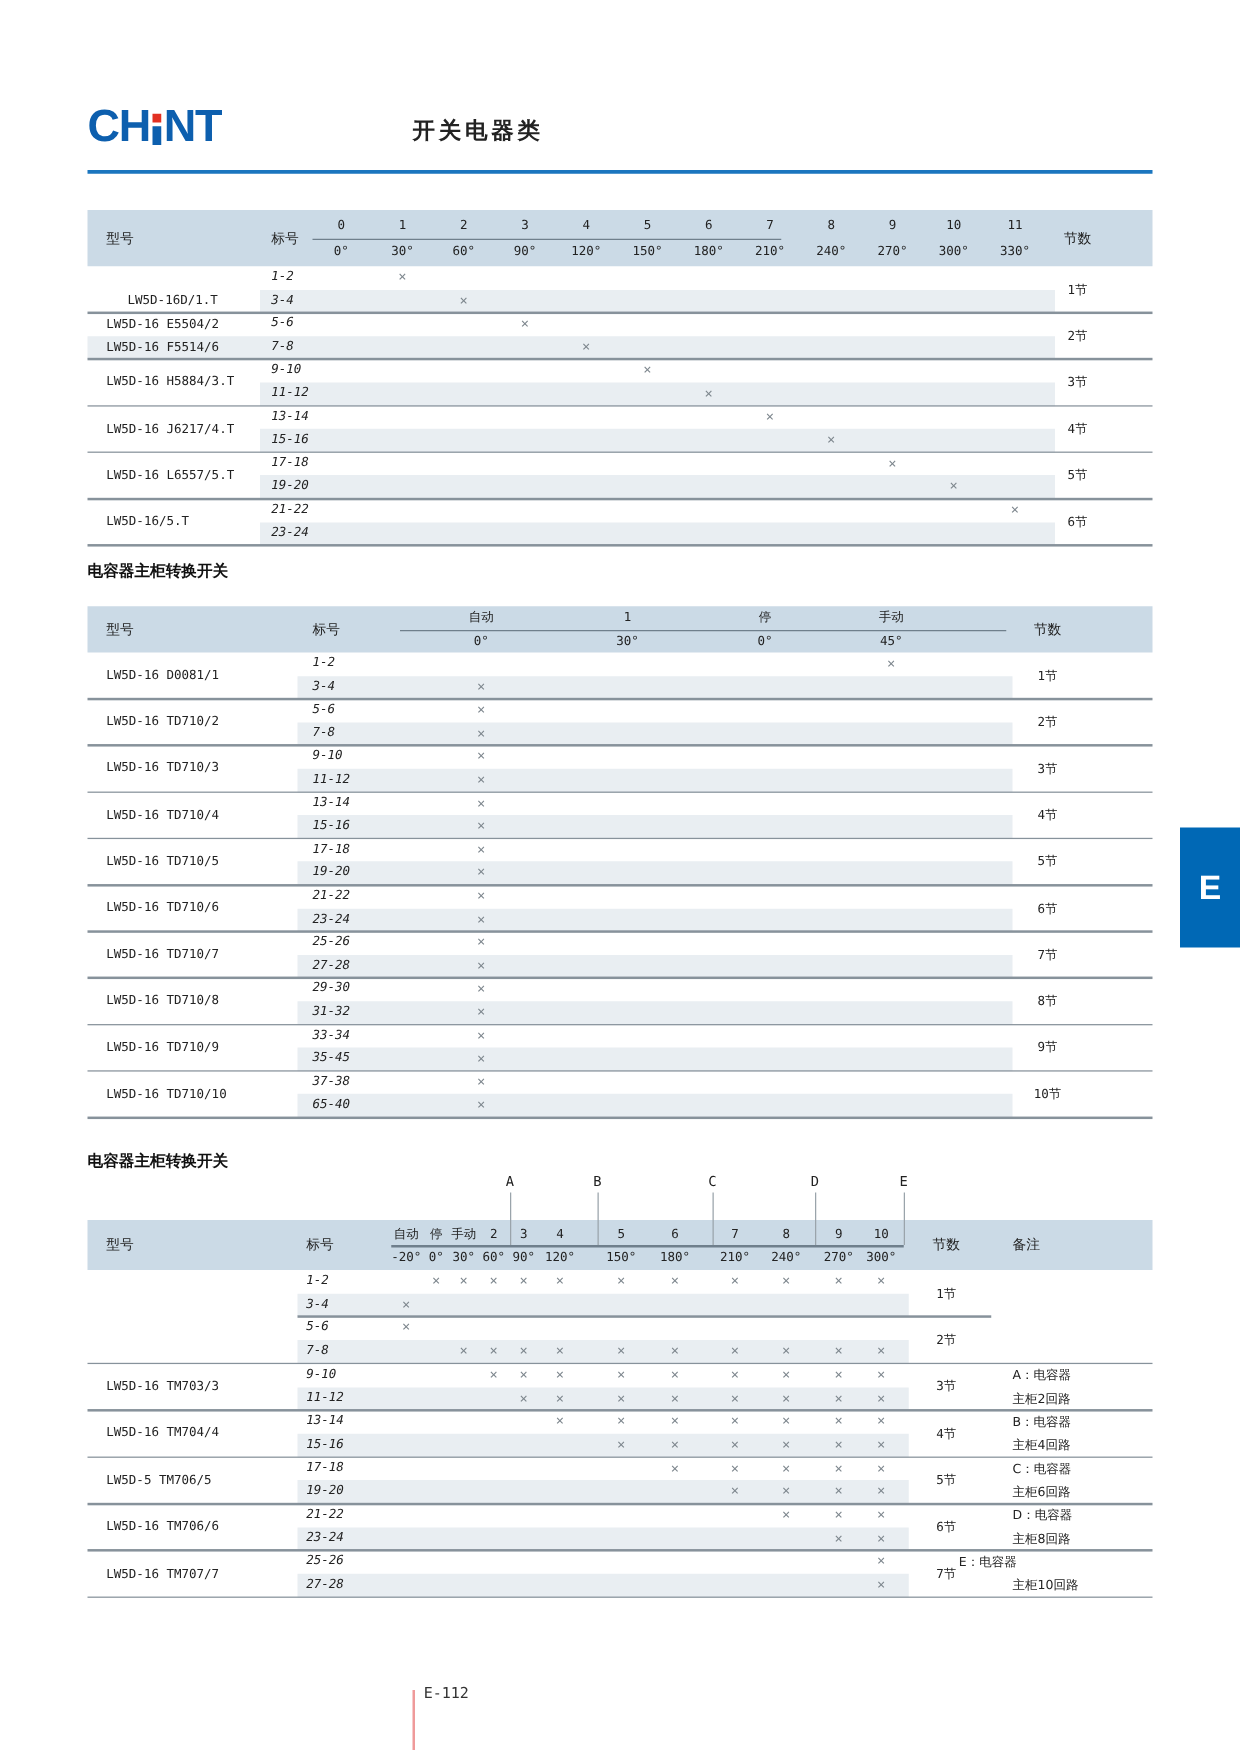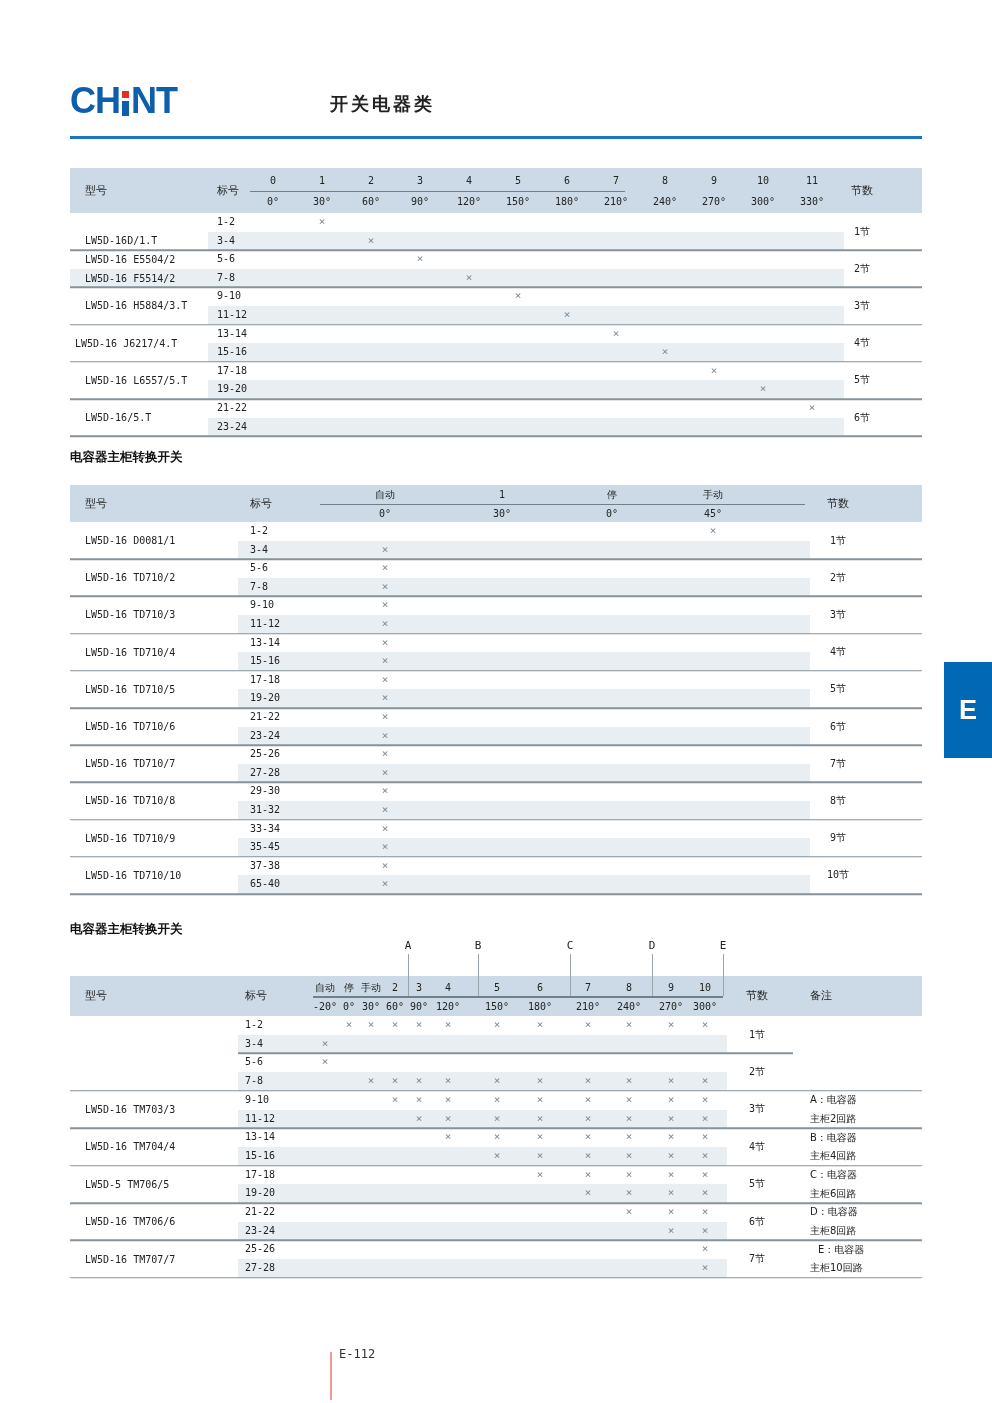--- a/index.html
+++ b/index.html
@@ -25,21 +25,21 @@
   .tbl{position:absolute;left:70px;width:852px;font-size:10px;}
   .band{position:absolute;left:0;right:0;background:var(--band);}
   .hlbl{position:absolute;font-size:11px;color:var(--ink);white-space:nowrap;}
   .pos,.ang{position:absolute;transform:translateX(-50%);height:20px;line-height:20px;
             font-size:10px;color:var(--ink);white-space:nowrap;text-align:center;}
   .hline{position:absolute;height:1.5px;background:#6f7f8c;}
   .vline{position:absolute;width:1px;background:#9aa4ab;}
   .marker{position:absolute;transform:translateX(-50%);font-size:11px;color:var(--ink);}
   .row{position:absolute;left:0;right:0;}
   .stripe{position:absolute;top:0;bottom:0;background:var(--stripe);}
-  .rlabel{position:absolute;font-size:10px;color:var(--ink);white-space:nowrap;}
+  .rlabel{position:absolute;font-size:10px;color:var(--ink);white-space:nowrap;font-style:italic;}
   .xm{position:absolute;transform:translateX(-50%);color:var(--mark);font-size:11px;}
   .model{position:absolute;font-size:10px;color:var(--ink);display:flex;align-items:center;white-space:nowrap;}
   .secs{position:absolute;transform:translateX(-50%);display:flex;align-items:center;
         justify-content:center;font-size:10px;white-space:nowrap;}
   .remark{position:absolute;font-size:10px;display:flex;align-items:center;white-space:nowrap;
           font-family:"DejaVu Sans","Liberation Sans",sans-serif;}
   .sep{position:absolute;height:1.5px;background:var(--sep);}
   .footer-num{position:absolute;left:339px;top:1347px;font-size:12px;color:#333;}
   .footer-line{position:absolute;left:330px;top:1352px;width:2px;height:48px;background:var(--footRed);}
   .e-tab{position:absolute;left:944px;top:662px;width:48px;height:96px;background:var(--tabBlue);
@@ -94,33 +94,33 @@
       <div class="hlbl" style="left: 792px; top: 0px; line-height: 45px; transform: translateX(-50%);">节数</div>
       <div class="row" style="top: 45px; height: 18.6px;">
         <div class="rlabel" style="left: 147px; line-height: 18.6px;">1-2</div>
         <div class="xm" style="left: 252px; line-height: 18.6px;">×</div>
       </div>
       <div class="row" style="top: 63.6px; height: 18.6px;">
         <div class="stripe" style="left: 138px; width: 636px;"></div>
         <div class="rlabel" style="left: 147px; line-height: 18.6px;">3-4</div>
         <div class="xm" style="left: 301px; line-height: 18.6px;">×</div>
       </div>
-      <div class="model" style="left: 15px; top: 45px; height: 54px;">LW5D-16D/1.T</div>
+      <div class="model" style="left: 32px; top: 45px; height: 54px;">LW5D-16D/1.T</div>
       <div class="secs" style="left: 792px; top: 45px; height: 37.2px;">1节</div>
       <div class="sep" style="left: 0px; width: 852px; top: 82.2px; transform: translateY(-50%);"></div>
       <div class="row" style="top: 82.2px; height: 18.6px;">
         <div class="rlabel" style="left: 147px; line-height: 18.6px;">5-6</div>
         <div class="xm" style="left: 350px; line-height: 18.6px;">×</div>
         <div class="model" style="left: 15px; top: 0px; height: 18.6px;">LW5D-16 E5504/2</div>
       </div>
       <div class="row" style="top: 100.8px; height: 18.6px;">
         <div class="stripe" style="left: 0px; width: 774px;"></div>
         <div class="rlabel" style="left: 147px; line-height: 18.6px;">7-8</div>
         <div class="xm" style="left: 399px; line-height: 18.6px;">×</div>
-        <div class="model" style="left: 15px; top: 0px; height: 18.6px;">LW5D-16 F5514/2</div>
+        <div class="model" style="left: 15px; top: 0px; height: 18.6px;">LW5D-16 F5514/6</div>
       </div>
       <div class="secs" style="left: 792px; top: 82.2px; height: 37.2px;">2节</div>
       <div class="sep" style="left: 0px; width: 852px; top: 119.4px; transform: translateY(-50%);"></div>
       <div class="row" style="top: 119.4px; height: 18.6px;">
         <div class="rlabel" style="left: 147px; line-height: 18.6px;">9-10</div>
         <div class="xm" style="left: 448px; line-height: 18.6px;">×</div>
       </div>
       <div class="row" style="top: 138px; height: 18.6px;">
         <div class="stripe" style="left: 138px; width: 636px;"></div>
         <div class="rlabel" style="left: 147px; line-height: 18.6px;">11-12</div>
@@ -131,21 +131,21 @@
       <div class="sep" style="left: 0px; width: 852px; top: 156.6px; transform: translateY(-50%);"></div>
       <div class="row" style="top: 156.6px; height: 18.6px;">
         <div class="rlabel" style="left: 147px; line-height: 18.6px;">13-14</div>
         <div class="xm" style="left: 546px; line-height: 18.6px;">×</div>
       </div>
       <div class="row" style="top: 175.2px; height: 18.6px;">
         <div class="stripe" style="left: 138px; width: 636px;"></div>
         <div class="rlabel" style="left: 147px; line-height: 18.6px;">15-16</div>
         <div class="xm" style="left: 595px; line-height: 18.6px;">×</div>
       </div>
-      <div class="model" style="left: 5px; top: 156.6px; height: 37.2px;">LW5D-16 J6217/4.T</div>
+      <div class="model" style="left: 15px; top: 156.6px; height: 37.2px;">LW5D-16 J6217/4.T</div>
       <div class="secs" style="left: 792px; top: 156.6px; height: 37.2px;">4节</div>
       <div class="sep" style="left: 0px; width: 852px; top: 193.8px; transform: translateY(-50%);"></div>
       <div class="row" style="top: 193.8px; height: 18.6px;">
         <div class="rlabel" style="left: 147px; line-height: 18.6px;">17-18</div>
         <div class="xm" style="left: 644px; line-height: 18.6px;">×</div>
       </div>
       <div class="row" style="top: 212.4px; height: 18.6px;">
         <div class="stripe" style="left: 138px; width: 636px;"></div>
         <div class="rlabel" style="left: 147px; line-height: 18.6px;">19-20</div>
         <div class="xm" style="left: 693px; line-height: 18.6px;">×</div>
@@ -474,21 +474,21 @@
         <div class="xm" style="left: 601px; line-height: 18.7px;">×</div>
         <div class="xm" style="left: 635px; line-height: 18.7px;">×</div>
         <div class="remark" style="left: 740px; top: 0px; height: 18.7px;">主柜8回路</div>
       </div>
       <div class="model" style="left: 15px; top: 265px; height: 37.4px;">LW5D-16 TM706/6</div>
       <div class="secs" style="left: 687px; top: 265px; height: 37.4px;">6节</div>
       <div class="sep" style="left: 0px; width: 852px; top: 302.4px; transform: translateY(-50%);"></div>
       <div class="row" style="top: 302.4px; height: 18.7px;">
         <div class="rlabel" style="left: 175px; line-height: 18.7px;">25-26</div>
         <div class="xm" style="left: 635px; line-height: 18.7px;">×</div>
-        <div class="remark" style="left: 748px; top: 0px; height: 18.7px;">E：电容器</div>
+        <div class="remark" style="left: 697px; top: 0px; height: 18.7px;">E：电容器</div>
       </div>
       <div class="row" style="top: 321.1px; height: 18.7px;">
         <div class="stripe" style="left: 168px; width: 489px;"></div>
         <div class="rlabel" style="left: 175px; line-height: 18.7px;">27-28</div>
         <div class="xm" style="left: 635px; line-height: 18.7px;">×</div>
         <div class="remark" style="left: 740px; top: 0px; height: 18.7px;">主柜10回路</div>
       </div>
       <div class="model" style="left: 15px; top: 302.4px; height: 37.4px;">LW5D-16 TM707/7</div>
       <div class="secs" style="left: 687px; top: 302.4px; height: 37.4px;">7节</div>
       <div class="sep" style="left: 0px; width: 852px; top: 339.8px; transform: translateY(-50%);"></div>

